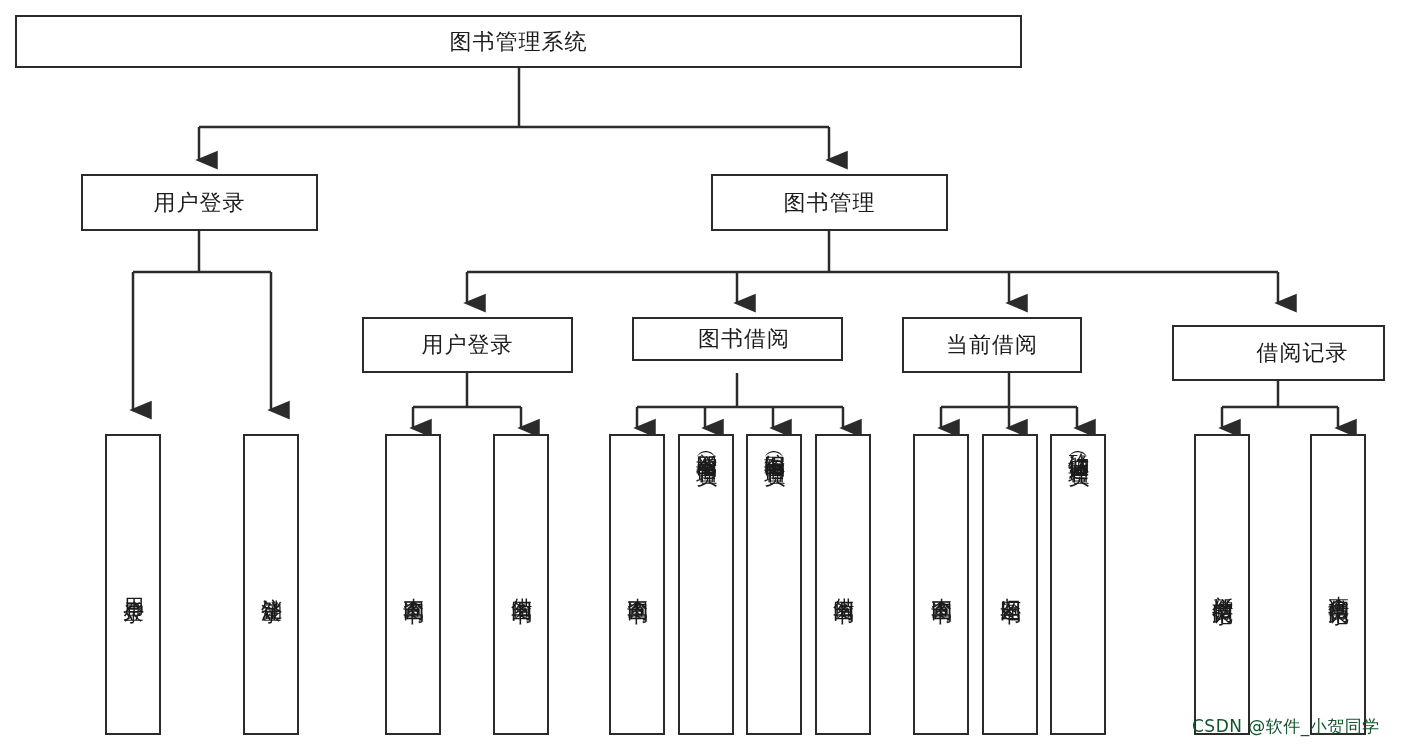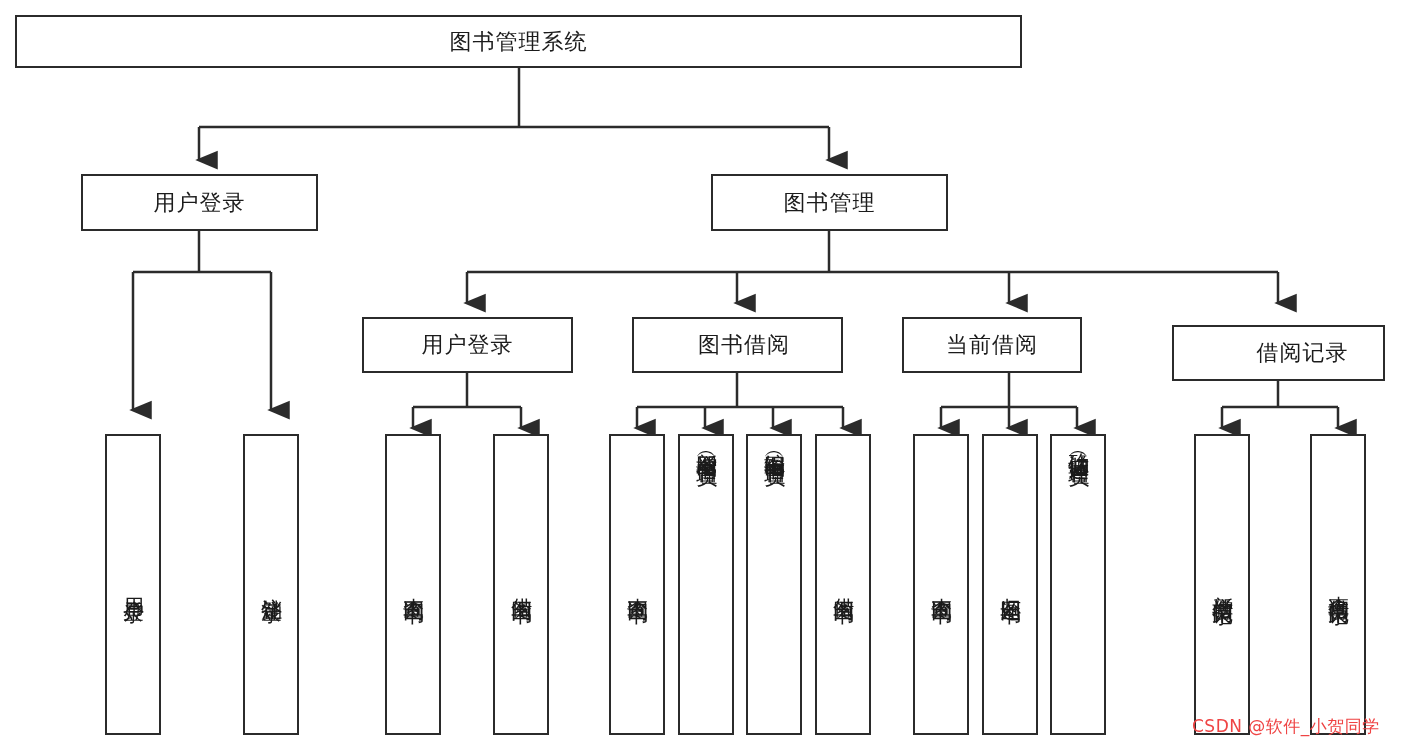--- a/index.html
+++ b/index.html
@@ -53,21 +53,21 @@
     white-space: nowrap;
     color: #1b1b1b;
   }
   .vtext.center {
     margin-top: auto;
     margin-bottom: auto;
   }
   .watermark {
     position: absolute;
     font-size: 17px;
-    color: #ef4444;
+    color: #14532d;
     white-space: nowrap;
     letter-spacing: 0.5px;
   }
 </style>
 </head>
 <body>
 
 <div id="canvas">
 
   <svg id="wires" viewBox="0 0 1405 747" xmlns="http://www.w3.org/2000/svg">
@@ -133,21 +133,21 @@
   </div>
 
   <div class="node horiz" style="left:711px; top:174px; width:237px; height:57px;">
     <span>图书管理</span>
   </div>
 
   <div class="node horiz" style="left:362px; top:317px; width:211px; height:56px;">
     <span>用户登录</span>
   </div>
 
-  <div class="node horiz" style="left:632px; top:317px; width:211px; height:56px;padding-left:13px;">
+  <div class="node horiz" style="left:632px; top:317px; width:211px; height:44px;padding-left:13px;">
     <span>图书借阅</span>
   </div>
 
   <div class="node horiz" style="left:902px; top:317px; width:180px; height:56px;">
     <span>当前借阅</span>
   </div>
 
   <div class="node horiz" style="left:1172px; top:325px; width:213px; height:56px;padding-left:48px;">
     <span>借阅记录</span>
   </div>

